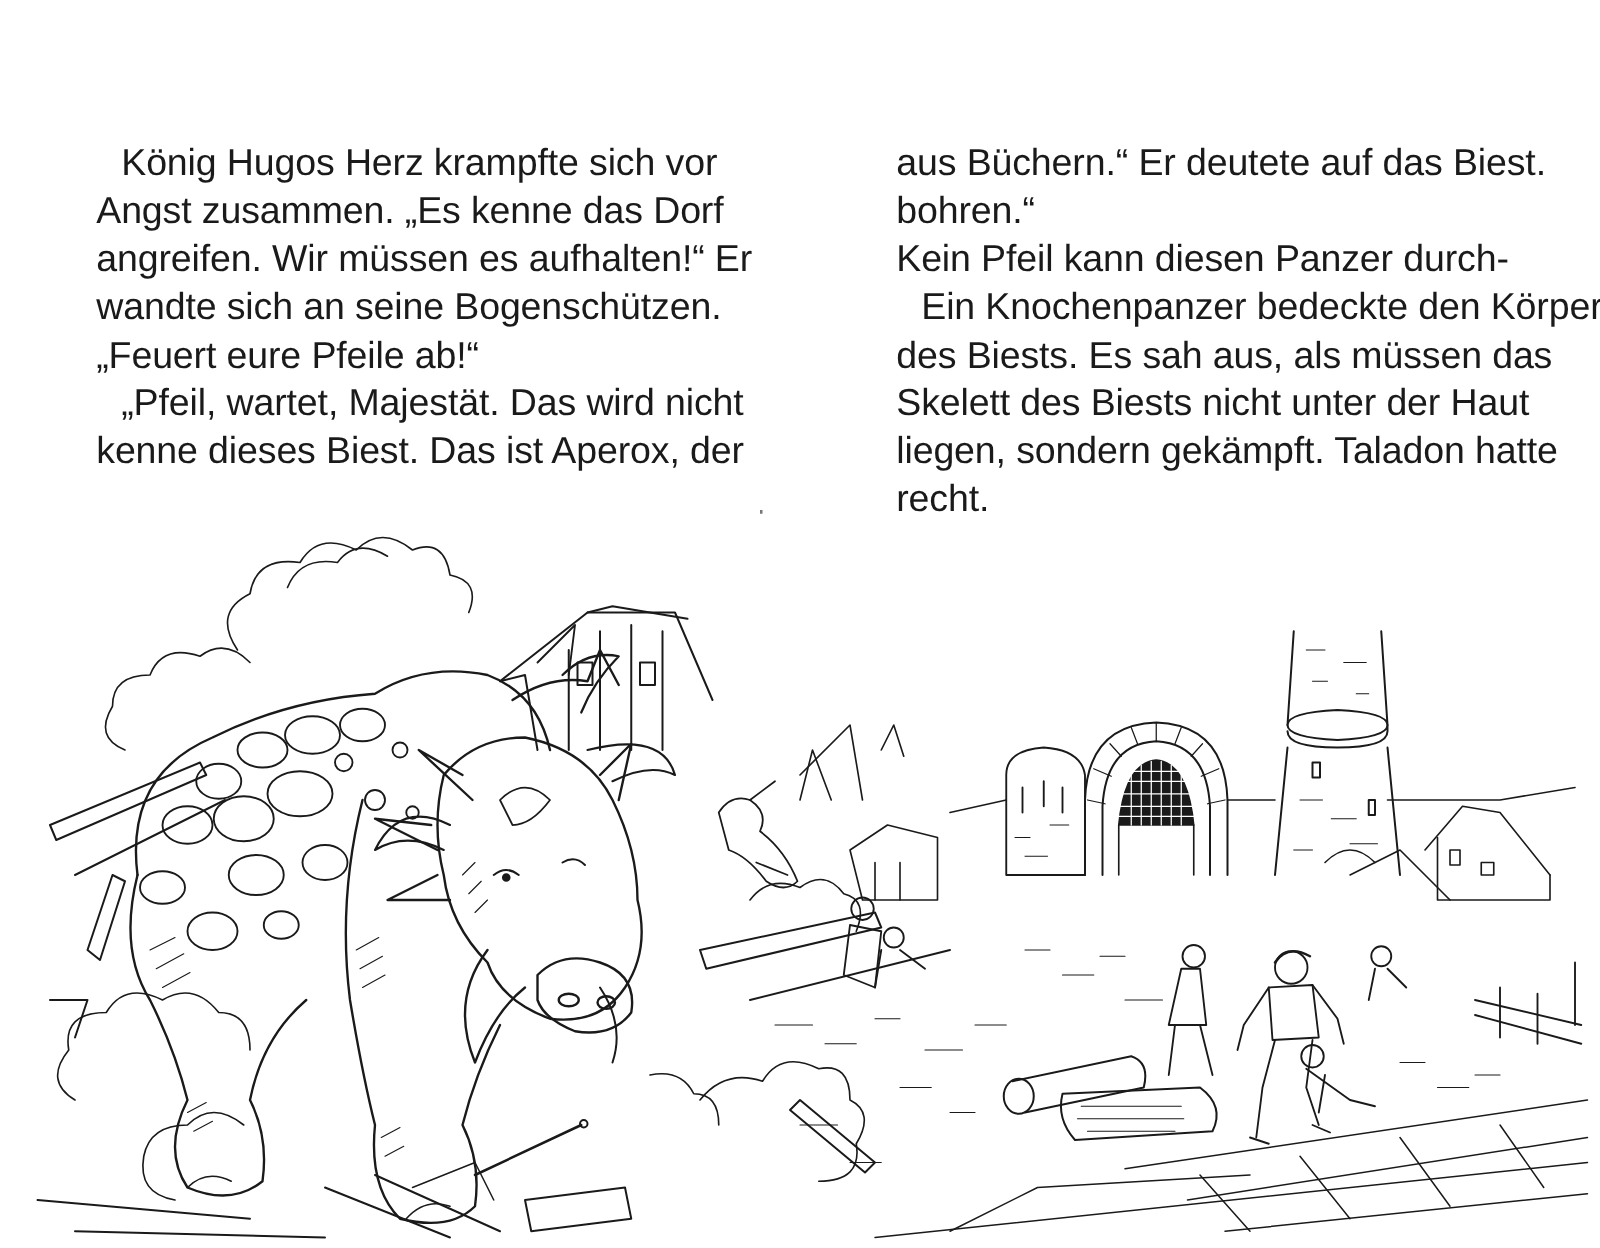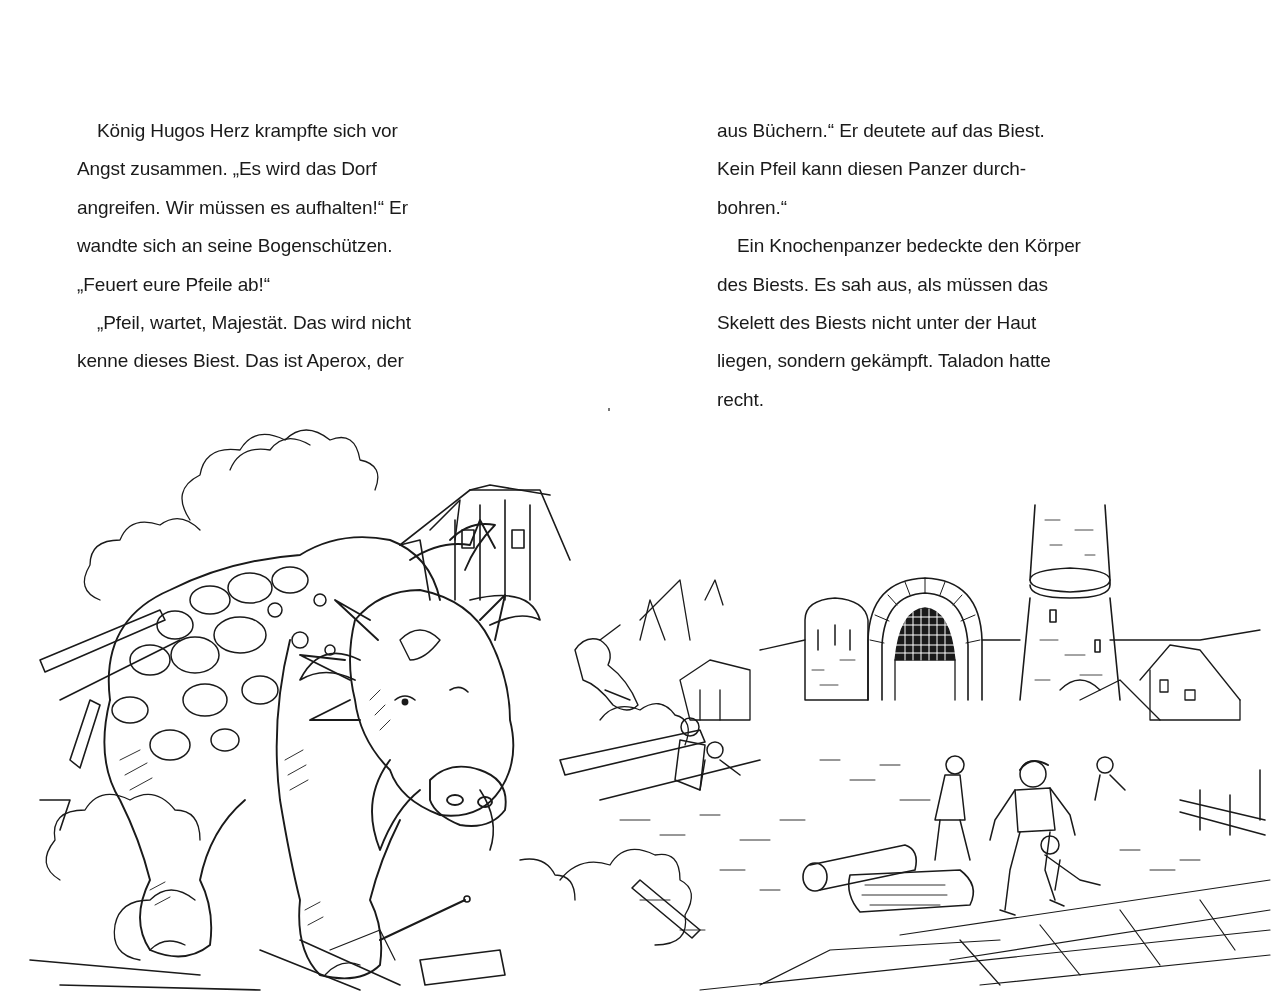--- a/index.html
+++ b/index.html
@@ -15,21 +15,21 @@
       font-family: "Liberation Sans", "DejaVu Sans", sans-serif;
       color: #1a1a1a;
     }
     .spread {
       position: absolute;
       left: 0; top: 0;
       width: 1280px; height: 998px;
     }
     .column {
       position: absolute;
-      font-size: 19px;
+      font-size: 30px;
       line-height: 38.4px;
       letter-spacing: -0.1px;
       white-space: nowrap;
     }
     .column.left  { left: 77px;  top: 112px; width: 480px; }
     .column.right { left: 717px; top: 112px; width: 480px; }
     .line { display: block; height: 38.4px; }
     .line.indent { padding-left: 20px; }
     .illustration {
       position: absolute;
@@ -44,32 +44,32 @@
       background: #777;
     }
   </style>
 </head>
 <body>
 
 <div class="spread">
 
   <div class="column left">
     <span class="line indent">König Hugos Herz krampfte sich vor</span>
-    <span class="line">Angst zusammen. „Es wird das Dorf</span>
+    <span class="line">Angst zusammen. „Es kenne das Dorf</span>
     <span class="line">angreifen. Wir müssen es aufhalten!“ Er</span>
     <span class="line">wandte sich an seine Bogenschützen.</span>
     <span class="line">„Feuert eure Pfeile ab!“</span>
     <span class="line indent">„Pfeil, wartet, Majestät. Das wird nicht</span>
     <span class="line">kenne dieses Biest. Das ist Aperox, der</span>
   </div>
 
   <div class="column right">
     <span class="line">aus Büchern.“ Er deutete auf das Biest.</span>
+    <span class="line">bohren.“</span>
     <span class="line">Kein Pfeil kann diesen Panzer durch-</span>
-    <span class="line">bohren.“</span>
     <span class="line indent">Ein Knochenpanzer bedeckte den Körper</span>
     <span class="line">des Biests. Es sah aus, als müssen das</span>
     <span class="line">Skelett des Biests nicht unter der Haut</span>
     <span class="line">liegen, sondern gekämpft. Taladon hatte</span>
     <span class="line">recht.</span>
   </div>
 
   <div class="speck"></div>
 
   <div class="illustration">

